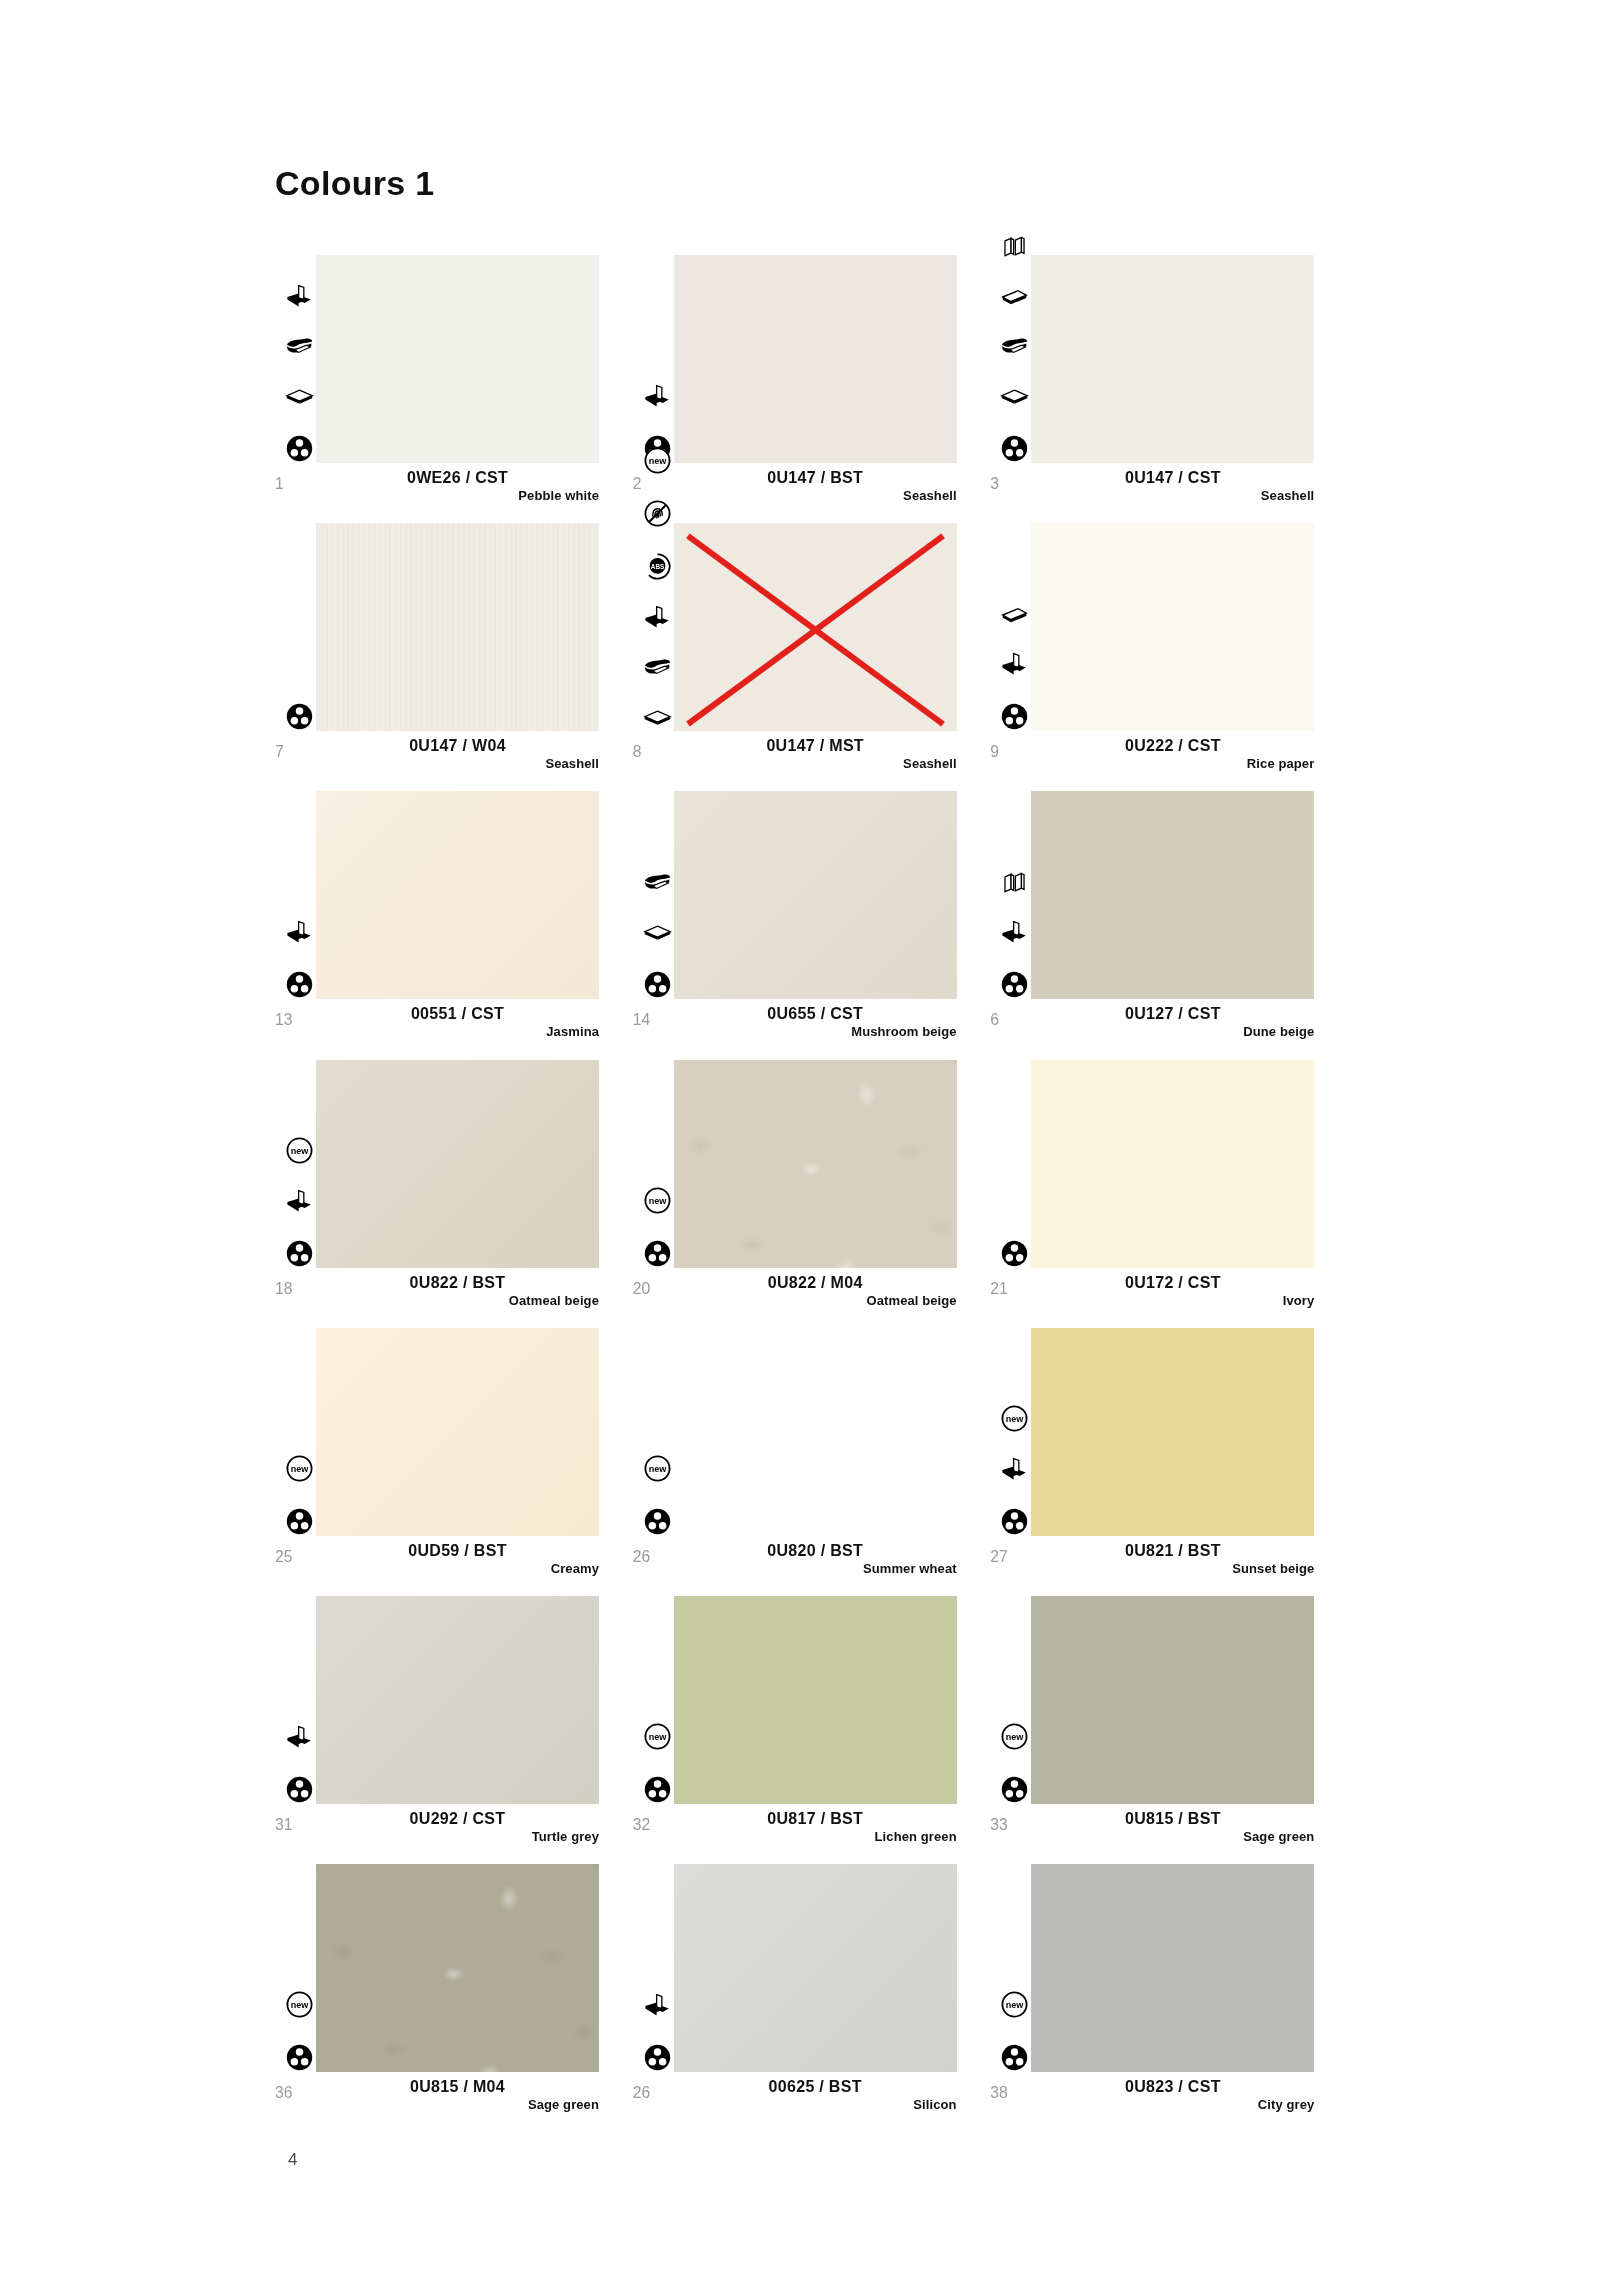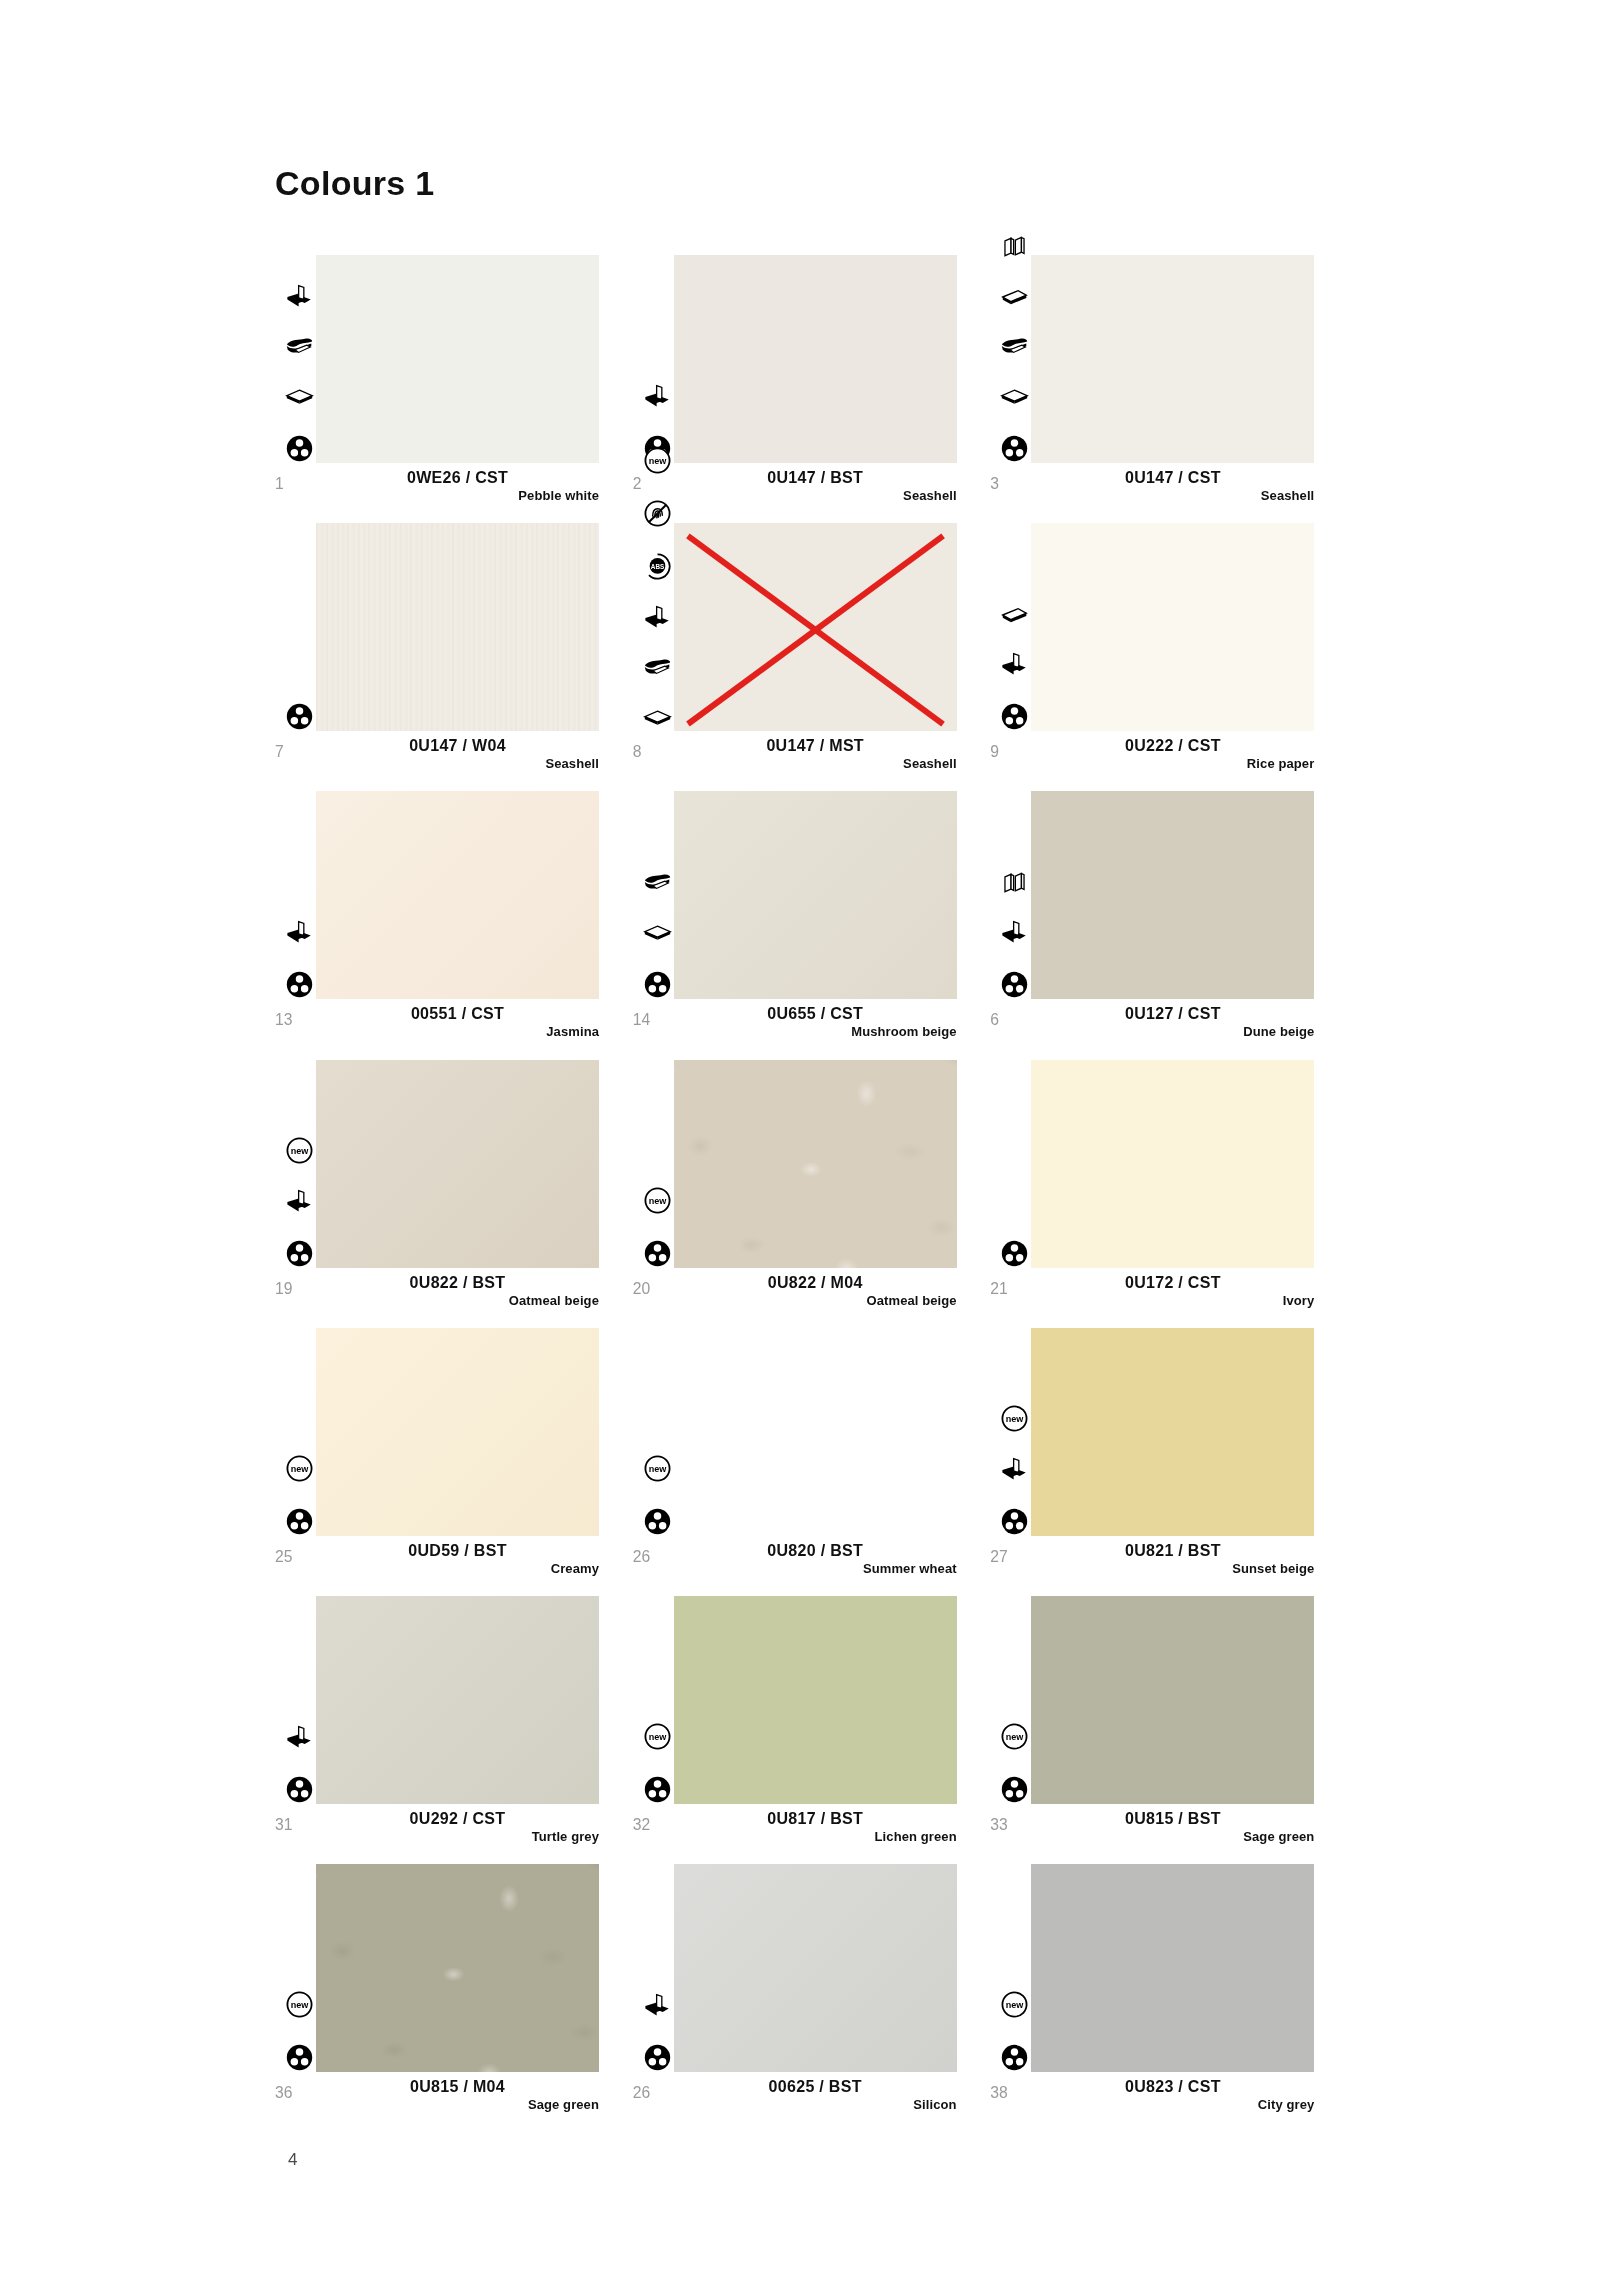--- a/index.html
+++ b/index.html
@@ -549,21 +549,21 @@
       </svg>
             </span>
           </div>
           <div class="swatch-wrap">
             <div class="swatch tex-soft" style="background: rgb(222, 213, 197);"></div>
           </div>
           <div class="caption">
             <div class="code">0U822 / BST</div>
             <div class="cname">Oatmeal beige</div>
           </div>
-          <div class="idx">19</div>
+          <div class="idx">18</div>
         </div>
         <div class="cell">
           <div class="iconrail">
             <span class="ico ico-badge">
               <svg viewBox="0 0 48 48">
         <circle cx="24" cy="24" r="20" fill="#fff" stroke="#000" stroke-width="3"></circle>
         <text x="24" y="30" text-anchor="middle" font-family="Liberation Sans, sans-serif" font-size="15" font-weight="700" fill="#000">new</text>
       </svg>
             </span>
             <span class="ico ico-badge">

